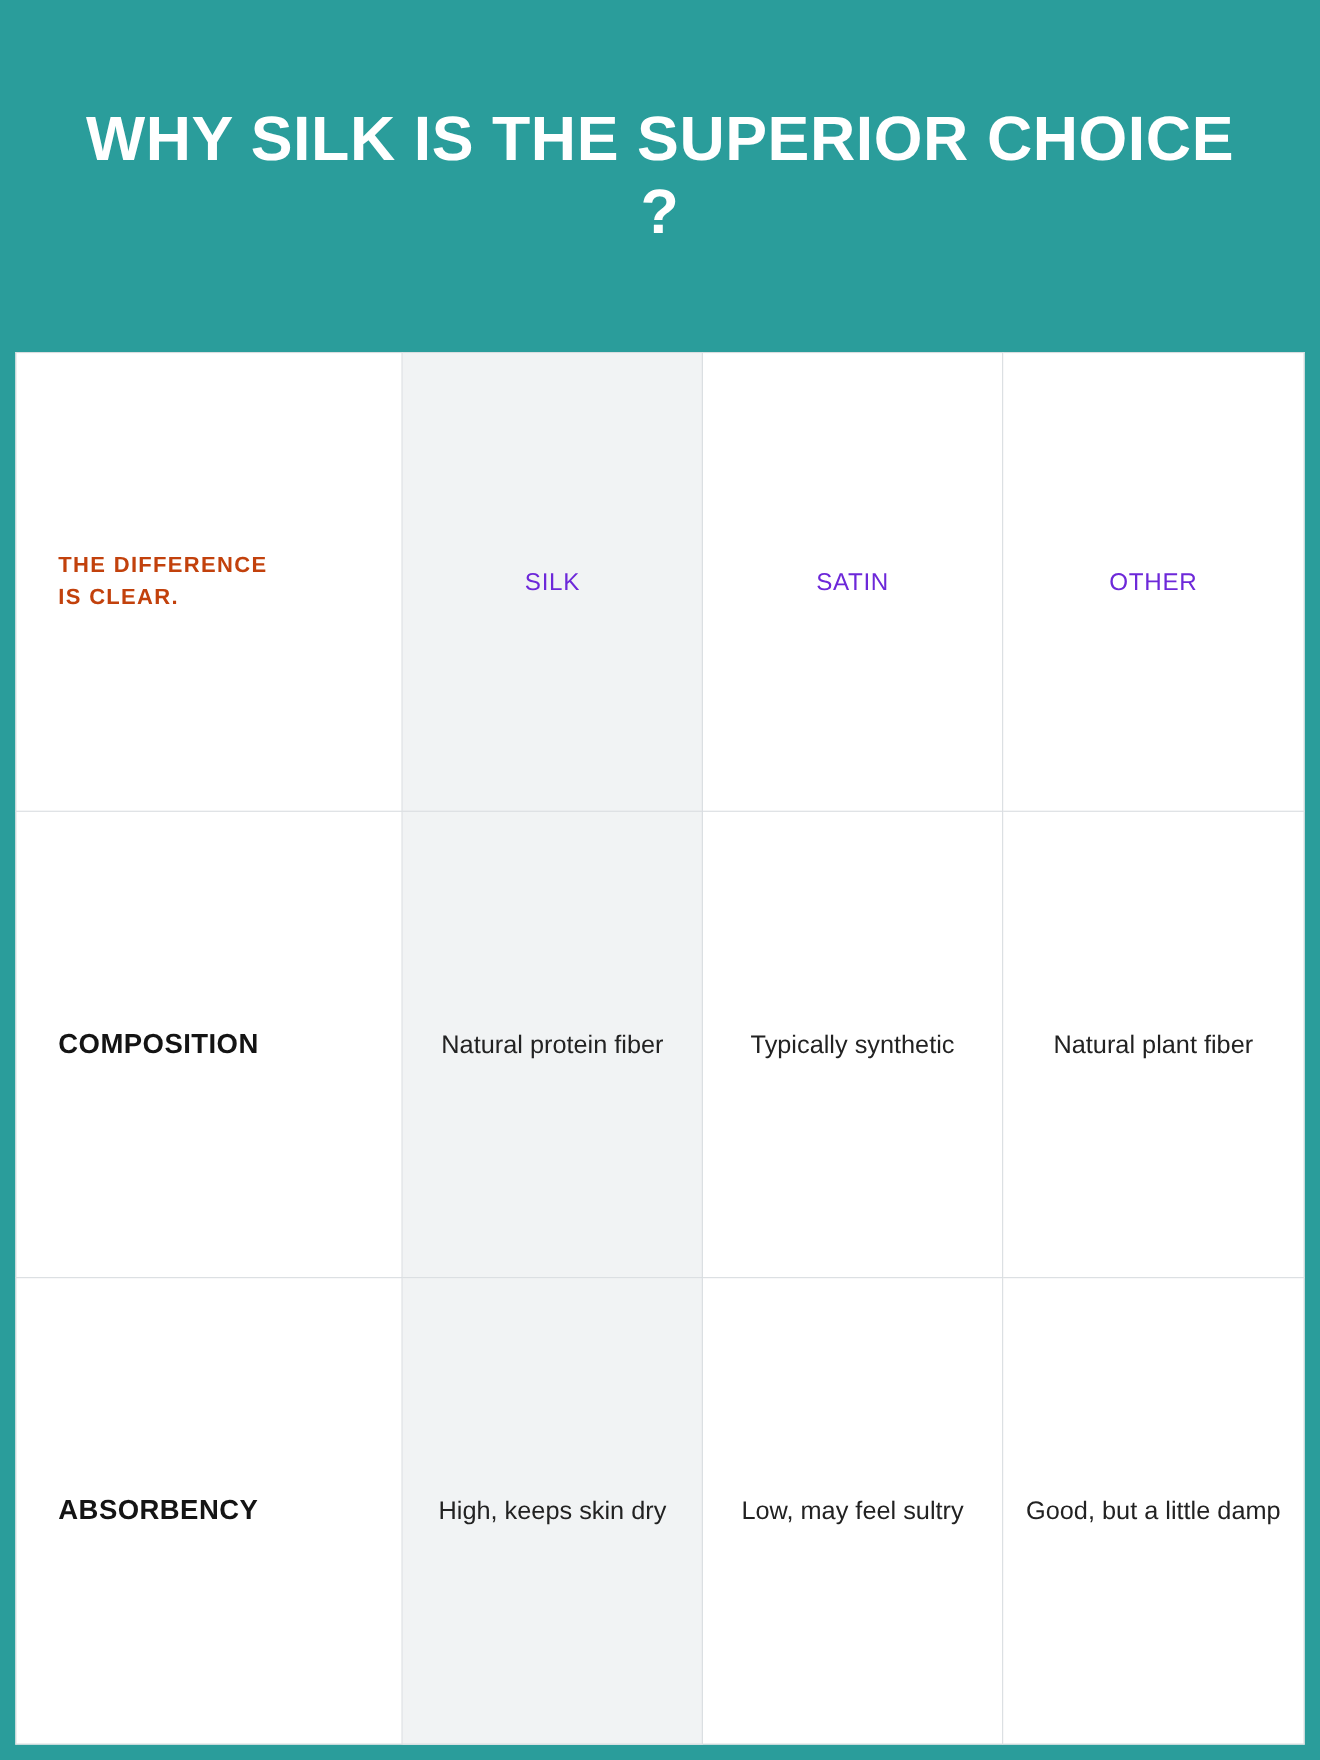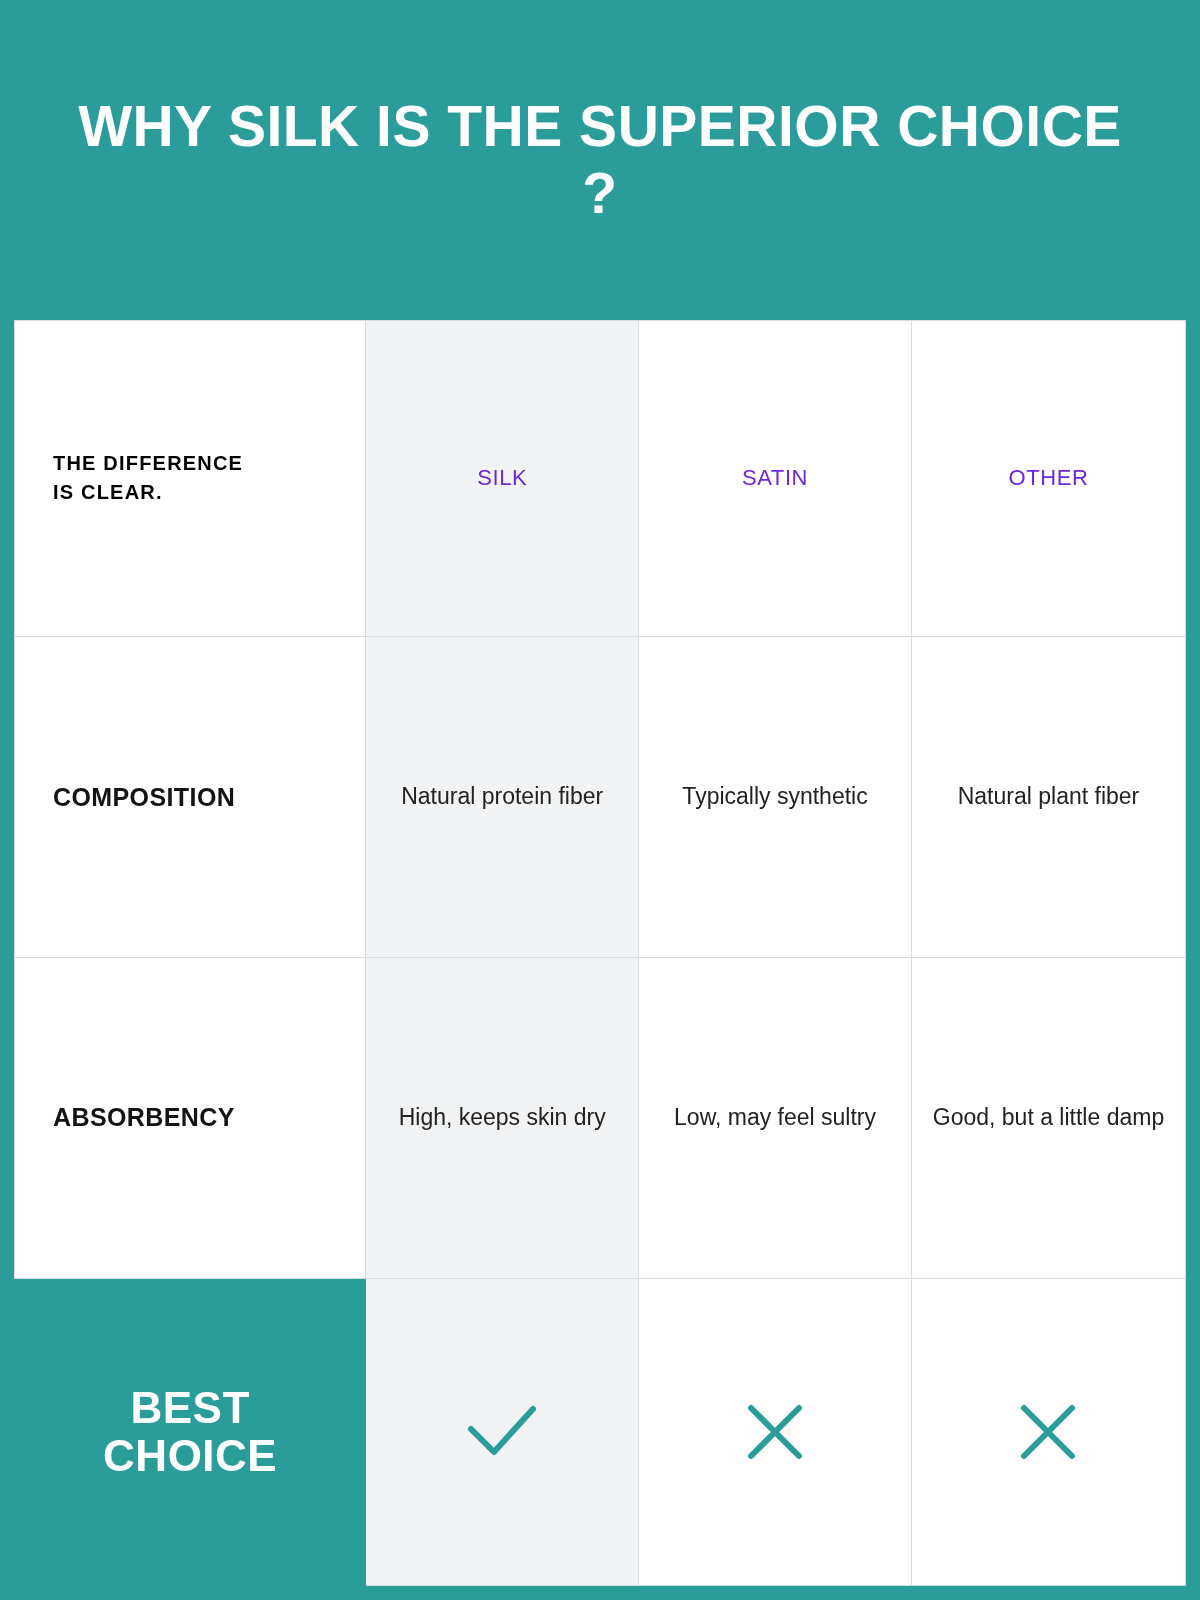--- a/index.html
+++ b/index.html
@@ -67,21 +67,21 @@
 
   .col-silk-bg { background: #f1f3f4; }
 
   
   tr.head-row { height: 185px; }
   .head-left {
     text-align: left !important;
     padding-left: 38px;
     font-size: 20px;
     font-weight: bold;
-    color: #000000;
+    color: #c2410c;
     letter-spacing: 1.2px;
     line-height: 1.45;
     border-radius: 17px;
   }
   .head-left .line { display: block; }
   .col-head {
     font-size: 22px;
     font-weight: normal;
     color: #6d28d9;
     letter-spacing: 0.6px;
@@ -165,44 +165,17 @@
 
         <tr class="data-row">
           <td class="row-label">ABSORBENCY</td>
           <td class="cell-val col-silk-bg">High, keeps skin dry</td>
           <td class="cell-val">Low, may feel sultry</td>
           <td class="cell-val">Good, but a little damp</td>
         </tr>
 
 
 
-        <tr class="best-row">
-          <td class="best-cell">
-            <span class="line">BEST</span>
-            <span class="line">CHOICE</span>
-          </td>
-          <td class="col-silk-bg">
-            <div class="mark">
-              <svg class="mark-svg" width="74" height="58" viewBox="0 0 74 58" fill="none" aria-hidden="true">
-                <path d="M6 26 L29 49 L68 6" stroke="#2a9d9b" stroke-width="6" stroke-linecap="round" stroke-linejoin="round"></path>
-              </svg>
-            </div>
-          </td>
-          <td>
-            <div class="mark">
-              <svg class="mark-svg" width="62" height="62" viewBox="0 0 62 62" fill="none" aria-hidden="true">
-                <path d="M7 7 L55 55 M55 7 L7 55" stroke="#2a9d9b" stroke-width="6" stroke-linecap="round"></path>
-              </svg>
-            </div>
-          </td>
-          <td>
-            <div class="mark">
-              <svg class="mark-svg" width="62" height="62" viewBox="0 0 62 62" fill="none" aria-hidden="true">
-                <path d="M7 7 L55 55 M55 7 L7 55" stroke="#2a9d9b" stroke-width="6" stroke-linecap="round"></path>
-              </svg>
-            </div>
-          </td>
-        </tr>
       </tbody>
     </table>
   </div>
 
 </div>
 
 </body></html>

